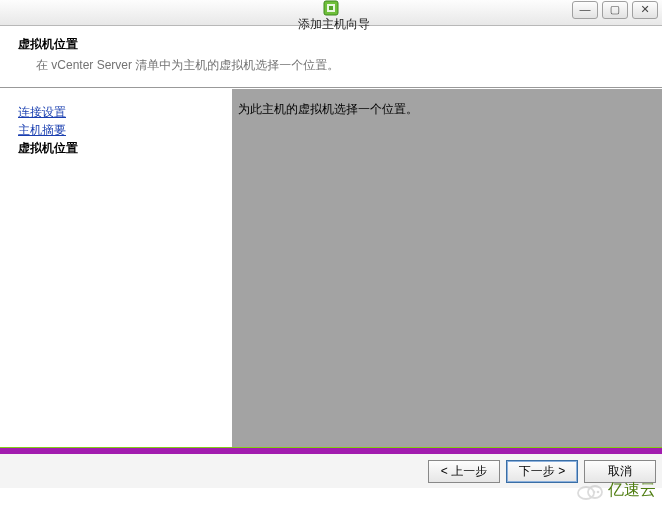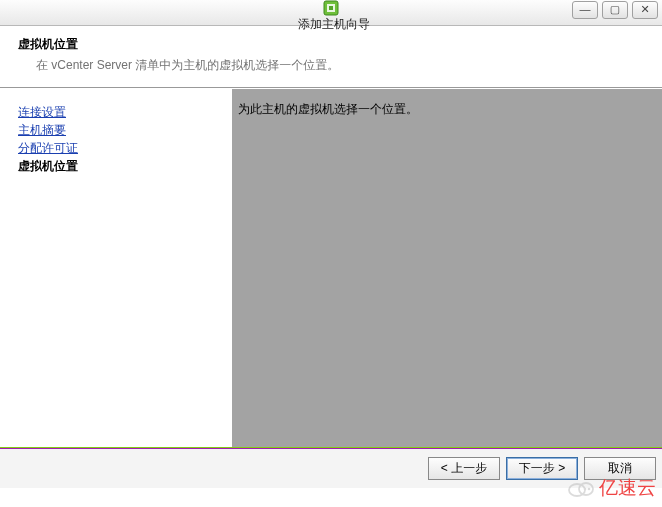--- a/index.html
+++ b/index.html
@@ -138,21 +138,21 @@
       display: inline-block;
     }
     .footer {
       height: 40px;
       display: flex;
       justify-content: flex-end;
       align-items: center;
       padding: 0 6px;
       gap: 6px;
       background: #f4f4f4;
-      border-top: 1px solid #a21caf;
+      border-top: 6px solid #a21caf;
     }
     .btn {
       min-width: 72px;
       height: 23px;
       border: 1px solid #888;
       background: linear-gradient(#fdfdfd,#e6e6e6);
       font-size: 12px;
       cursor: pointer;
       padding: 0 10px;
     }
@@ -160,22 +160,22 @@
       border: 1px solid #3a6ea5;
       box-shadow: 0 0 0 1px #8bb0dd inset;
     }
     .watermark {
       position: absolute;
       right: 6px;
       bottom: 6px;
       display: flex;
       align-items: center;
       gap: 5px;
-      color: #ef4444;
-      font-size: 19px;
+      color: #4d7c0f;
+      font-size: 16px;
       font-family: "Microsoft YaHei", sans-serif;
       pointer-events: none;
       z-index: 50;
     }
     .watermark svg { opacity: 0.55; }
   </style>
 </head>
 <body>
 
 <div class="titlebar">
@@ -196,21 +196,20 @@
 
 <div class="header-area">
   <div class="h-title">虚拟机位置</div>
   <div class="h-desc">在 vCenter Server 清单中为主机的虚拟机选择一个位置。</div>
 </div>
 
 <div class="body-area">
   <div class="sidebar">
     <span class="step link">连接设置</span>
     <span class="step link">主机摘要</span>
-    <span class="step link">分配许可证</span>
     <span class="step current">虚拟机位置</span>
   </div>
 
   <div class="main-pane">
     <div class="prompt">为此主机的虚拟机选择一个位置。</div>
   </div>
 </div>
 
 <div class="footer">
   <button class="btn">&lt; 上一步</button>

